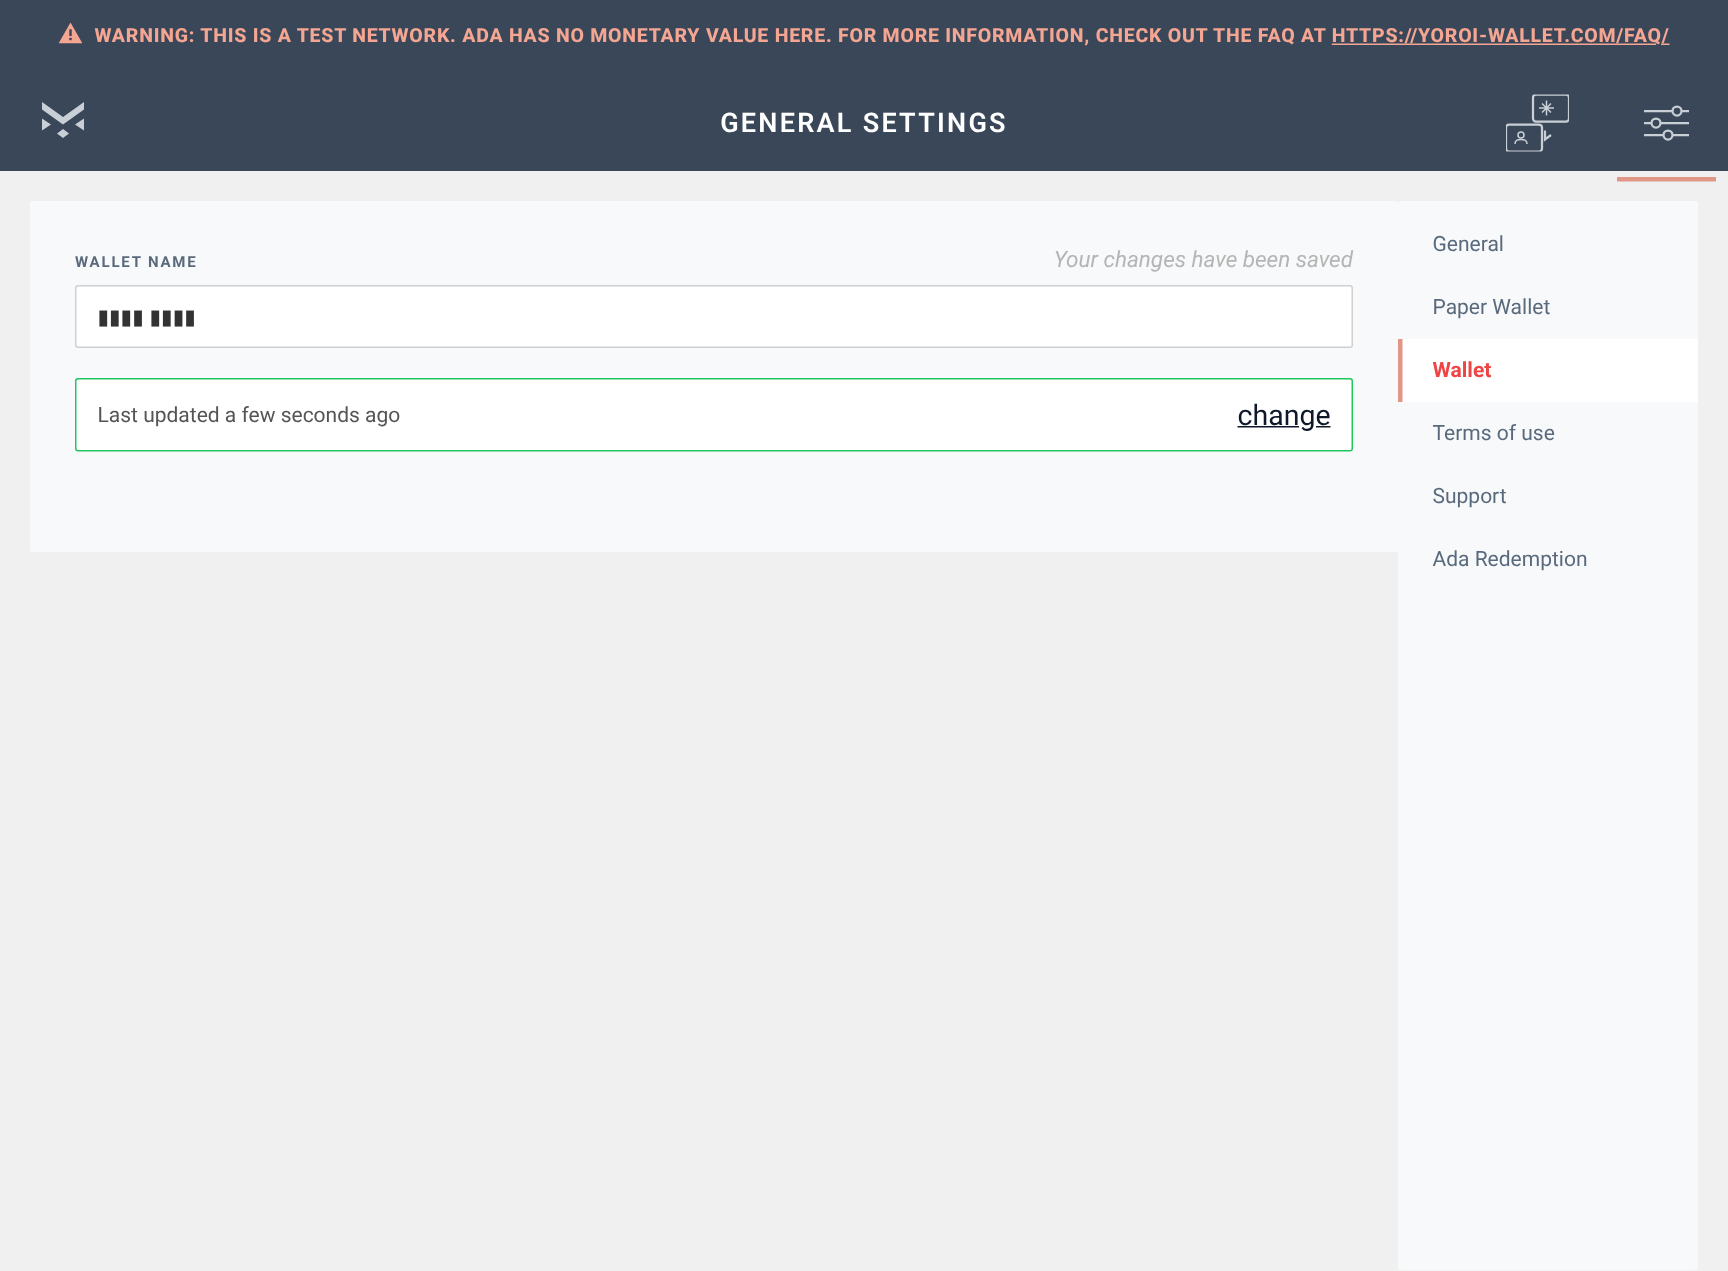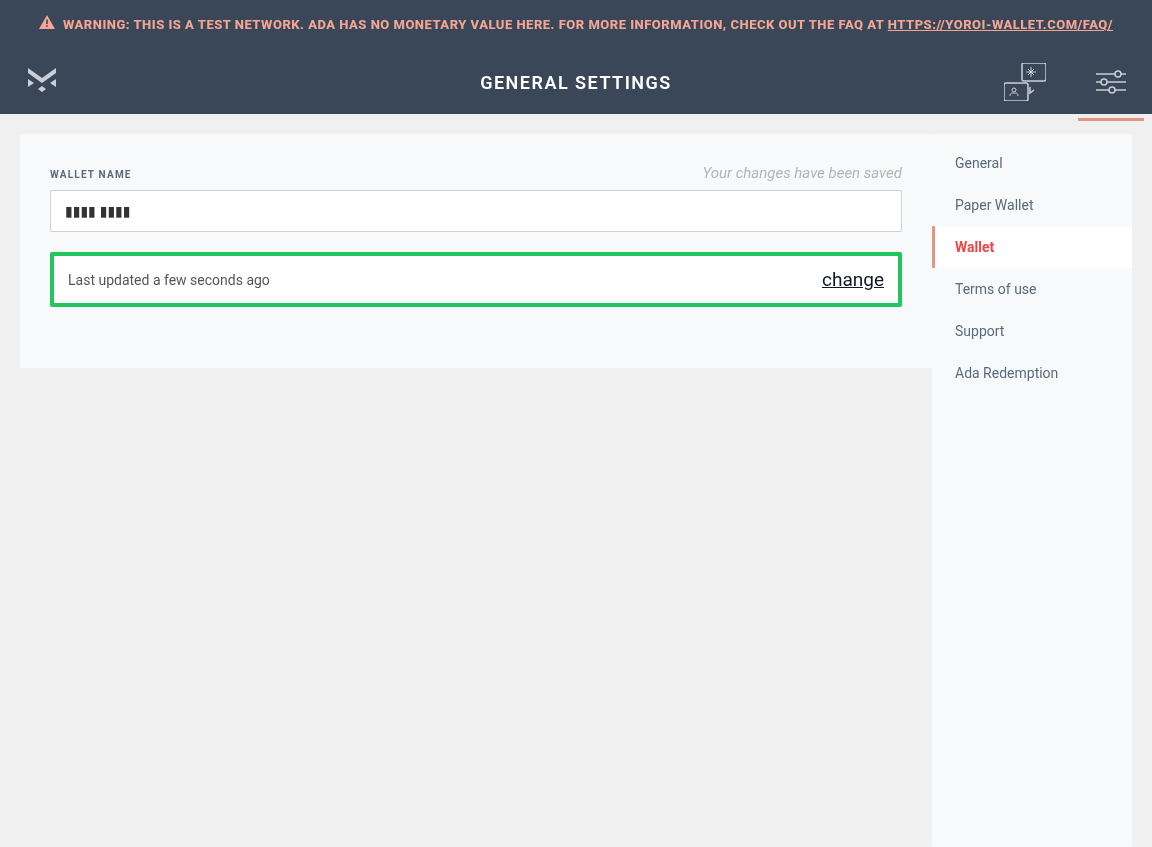--- a/index.html
+++ b/index.html
@@ -147,21 +147,21 @@
       padding: 12px 14px;
       font-size: 14px;
       color: #333;
       outline: none;
     }
 
     .password-row {
       display: flex;
       align-items: center;
       width: 100%;
-      border: 4px solid #22c55e;
+      border: 1px solid #22c55e;
       border-radius: 2px;
       background: #ffffff;
       padding: 12px 14px;
       justify-content: space-between;
     }
 
     .password-status {
       font-size: 14px;
       color: #555;
     }

